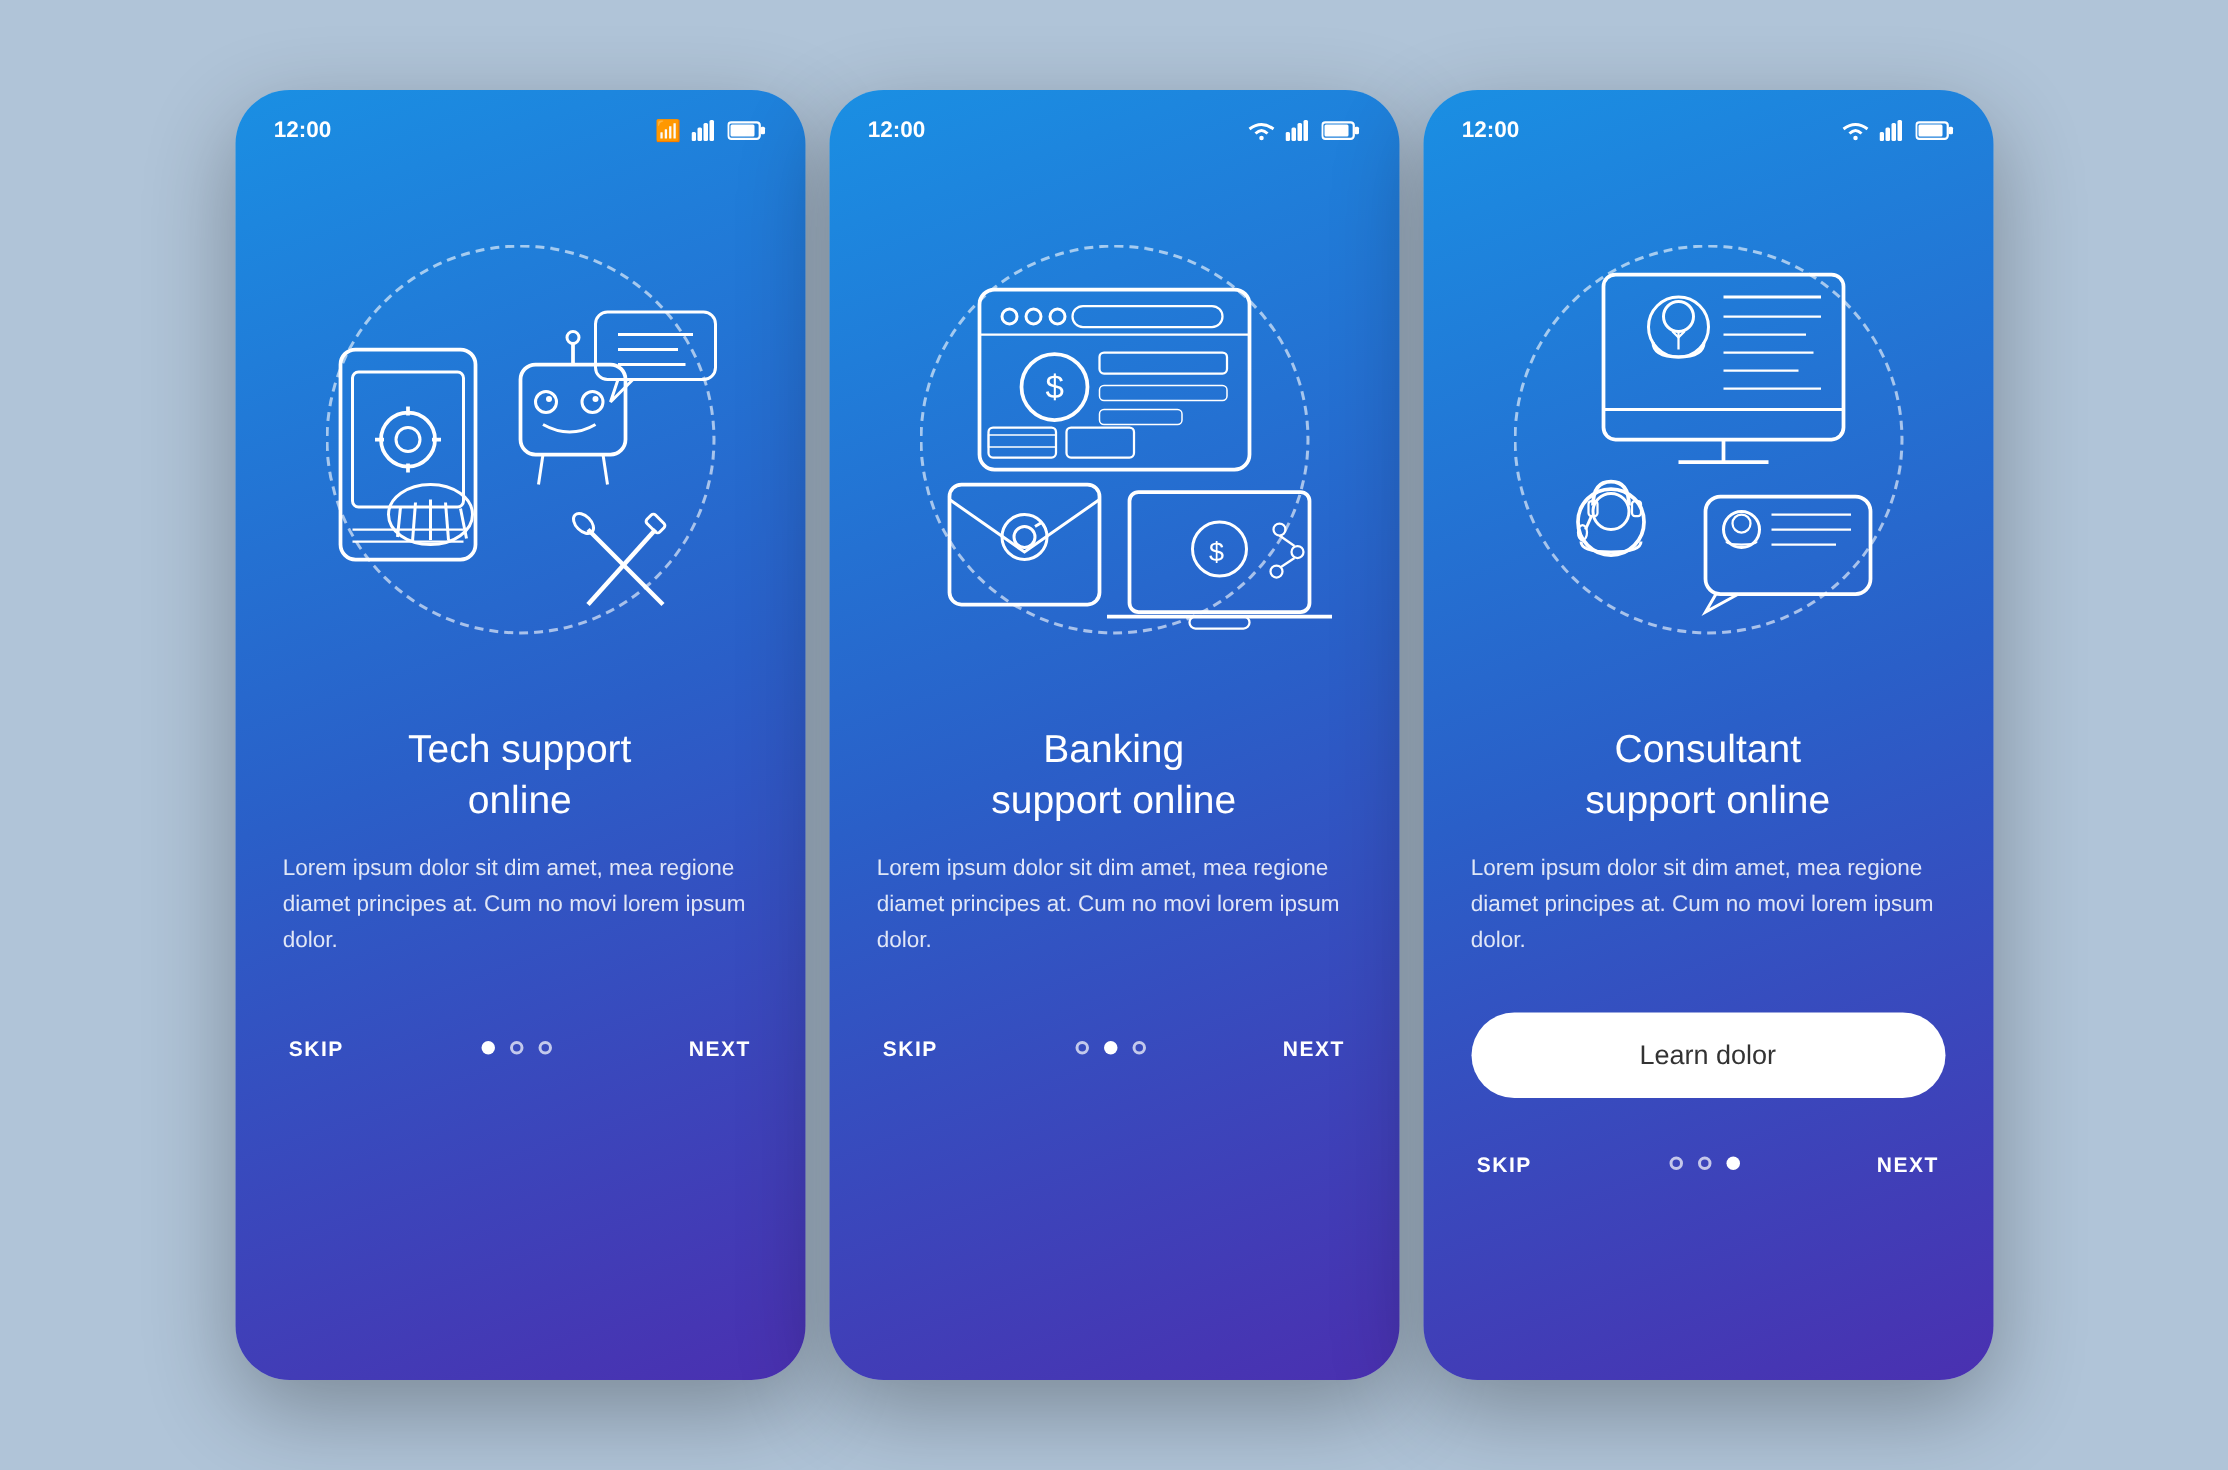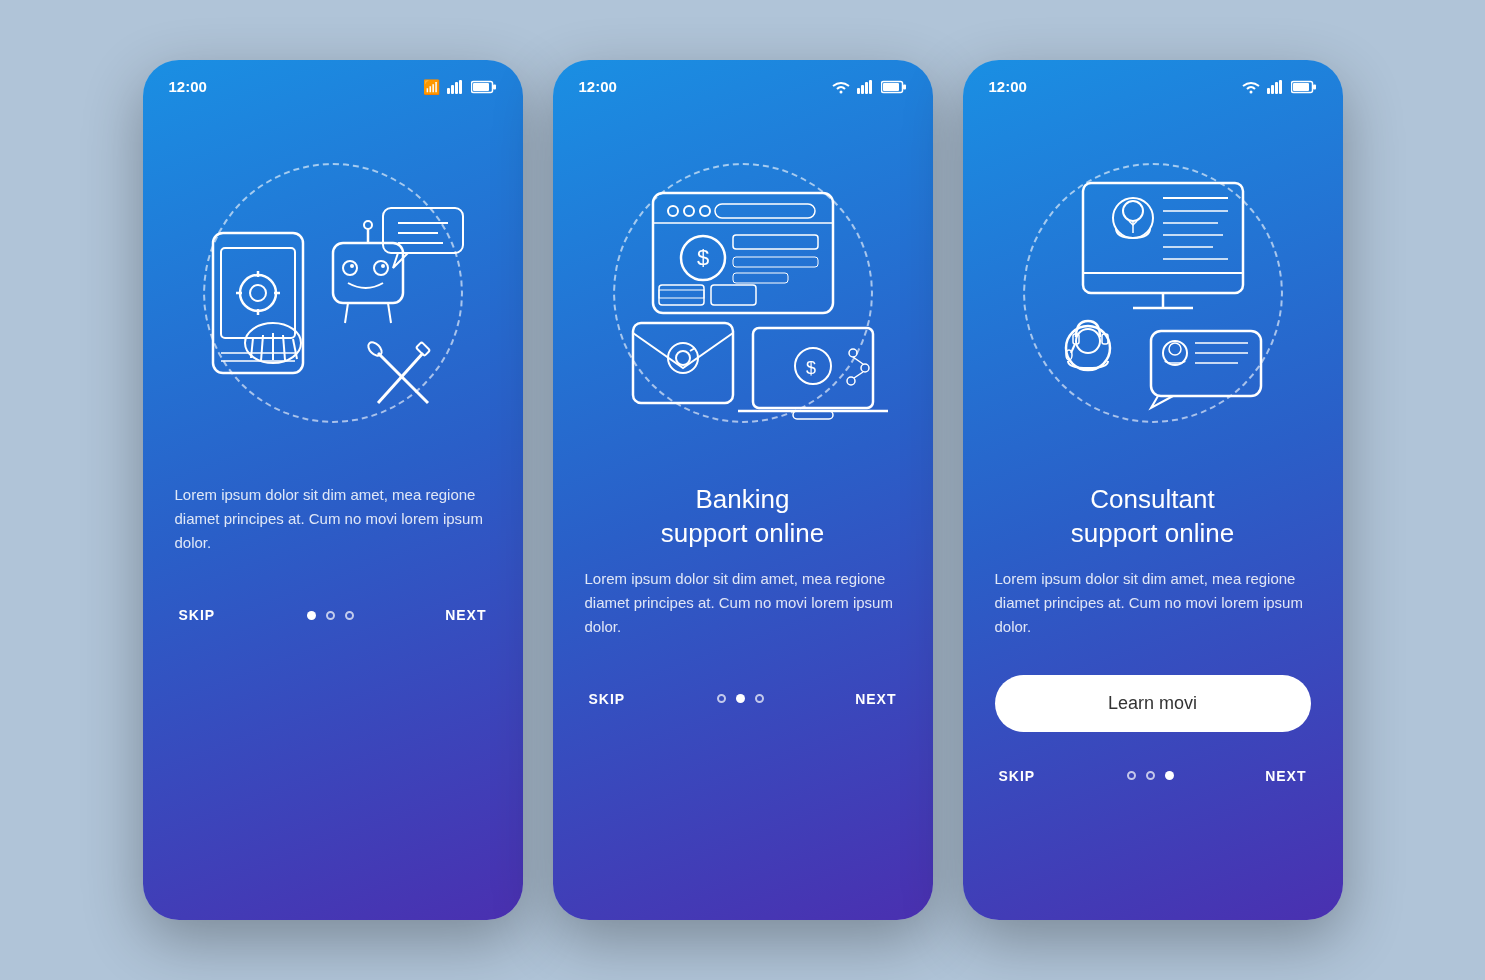--- a/index.html
+++ b/index.html
@@ -10,21 +10,21 @@
       background: #b0c4d8;
       display: flex;
       align-items: center;
       justify-content: center;
       font-family: 'Segoe UI', Arial, sans-serif;
       overflow: hidden;
     }
 
     .screens-container {
       display: flex;
-      gap: 30px;
+      gap: 16px;
       align-items: center;
     }
 
     .phone-screen {
       width: 380px;
       height: 860px;
       border-radius: 36px;
       background: linear-gradient(160deg, #1a8fe3 0%, #2a5fc8 50%, #4a30b0 100%);
       display: flex;
       flex-direction: column;
@@ -238,20 +238,21 @@
         <ellipse cx="192" cy="196" rx="8" ry="5" stroke="white" stroke-width="2" fill="none" transform="rotate(45 192 196)"></ellipse>
         <line x1="240" y1="200" x2="195" y2="250" stroke="white" stroke-width="3"></line>
         <rect x="234" y="192" width="12" height="8" rx="2" stroke="white" stroke-width="2" fill="none" transform="rotate(45 240 196)"></rect>
 
         <line x1="38" y1="200" x2="112" y2="200" stroke="white" stroke-width="1.5"></line>
         <line x1="38" y1="208" x2="112" y2="208" stroke="white" stroke-width="1.5"></line>
       </svg>
     </div>
 
     <div class="text-content">
+      <h2 class="screen-title">Tech support<br>online</h2>
       <p class="screen-description">Lorem ipsum dolor sit dim amet, mea regione diamet principes at. Cum no movi lorem ipsum dolor.</p>
     </div>
 
     <div class="bottom-nav">
       <button class="nav-btn">SKIP</button>
       <div class="dots-container">
         <div class="dot dot-filled"></div>
         <div class="dot dot-empty"></div>
         <div class="dot dot-empty"></div>
       </div>
@@ -416,21 +417,21 @@
         <line x1="192" y1="200" x2="245" y2="200" stroke="white" stroke-width="1.5"></line>
         <line x1="192" y1="210" x2="235" y2="210" stroke="white" stroke-width="1.5"></line>
 
         <path d="M 155 243 L 148 255 L 170 243" stroke="white" stroke-width="2" fill="none"></path>
       </svg>
     </div>
 
     <div class="text-content">
       <h2 class="screen-title">Consultant<br>support online</h2>
       <p class="screen-description">Lorem ipsum dolor sit dim amet, mea regione diamet principes at. Cum no movi lorem ipsum dolor.</p>
-      <button class="learn-more-btn">Learn movi</button>
+      <button class="learn-more-btn">Learn dolor</button>
     </div>
 
     <div class="bottom-nav">
       <button class="nav-btn">SKIP</button>
       <div class="dots-container">
         <div class="dot dot-empty"></div>
         <div class="dot dot-empty"></div>
         <div class="dot dot-filled"></div>
       </div>
       <button class="nav-btn">NEXT</button>

